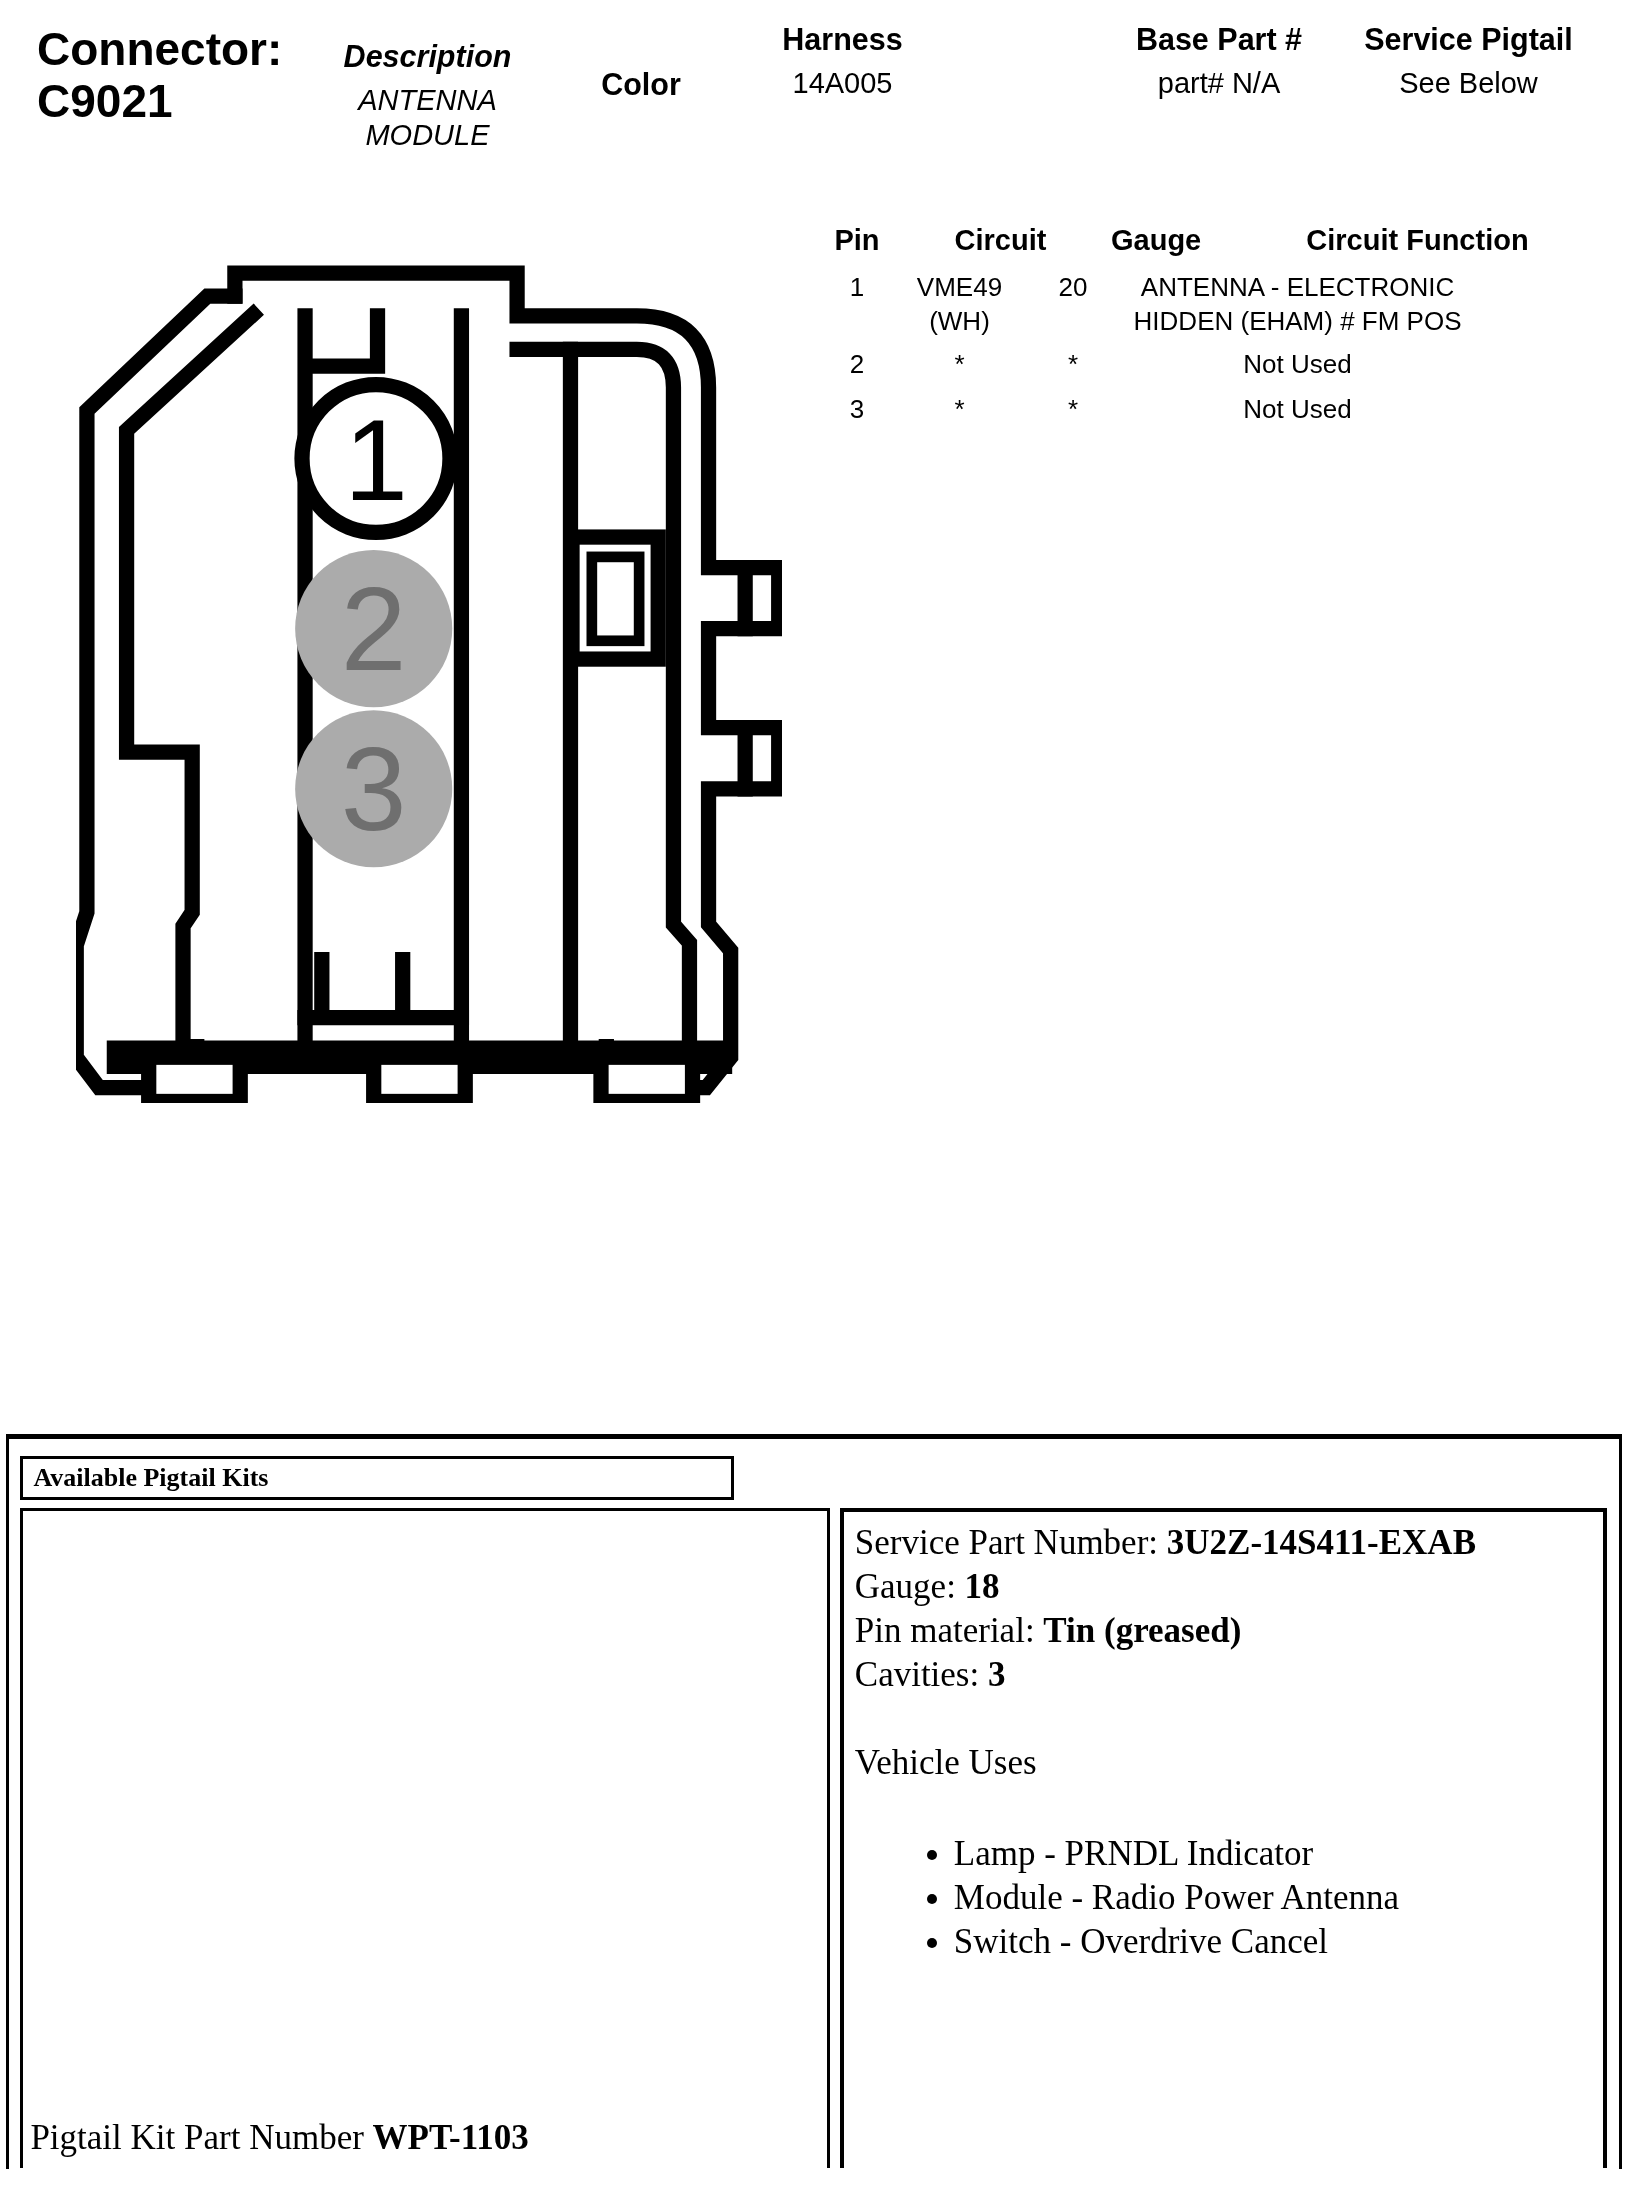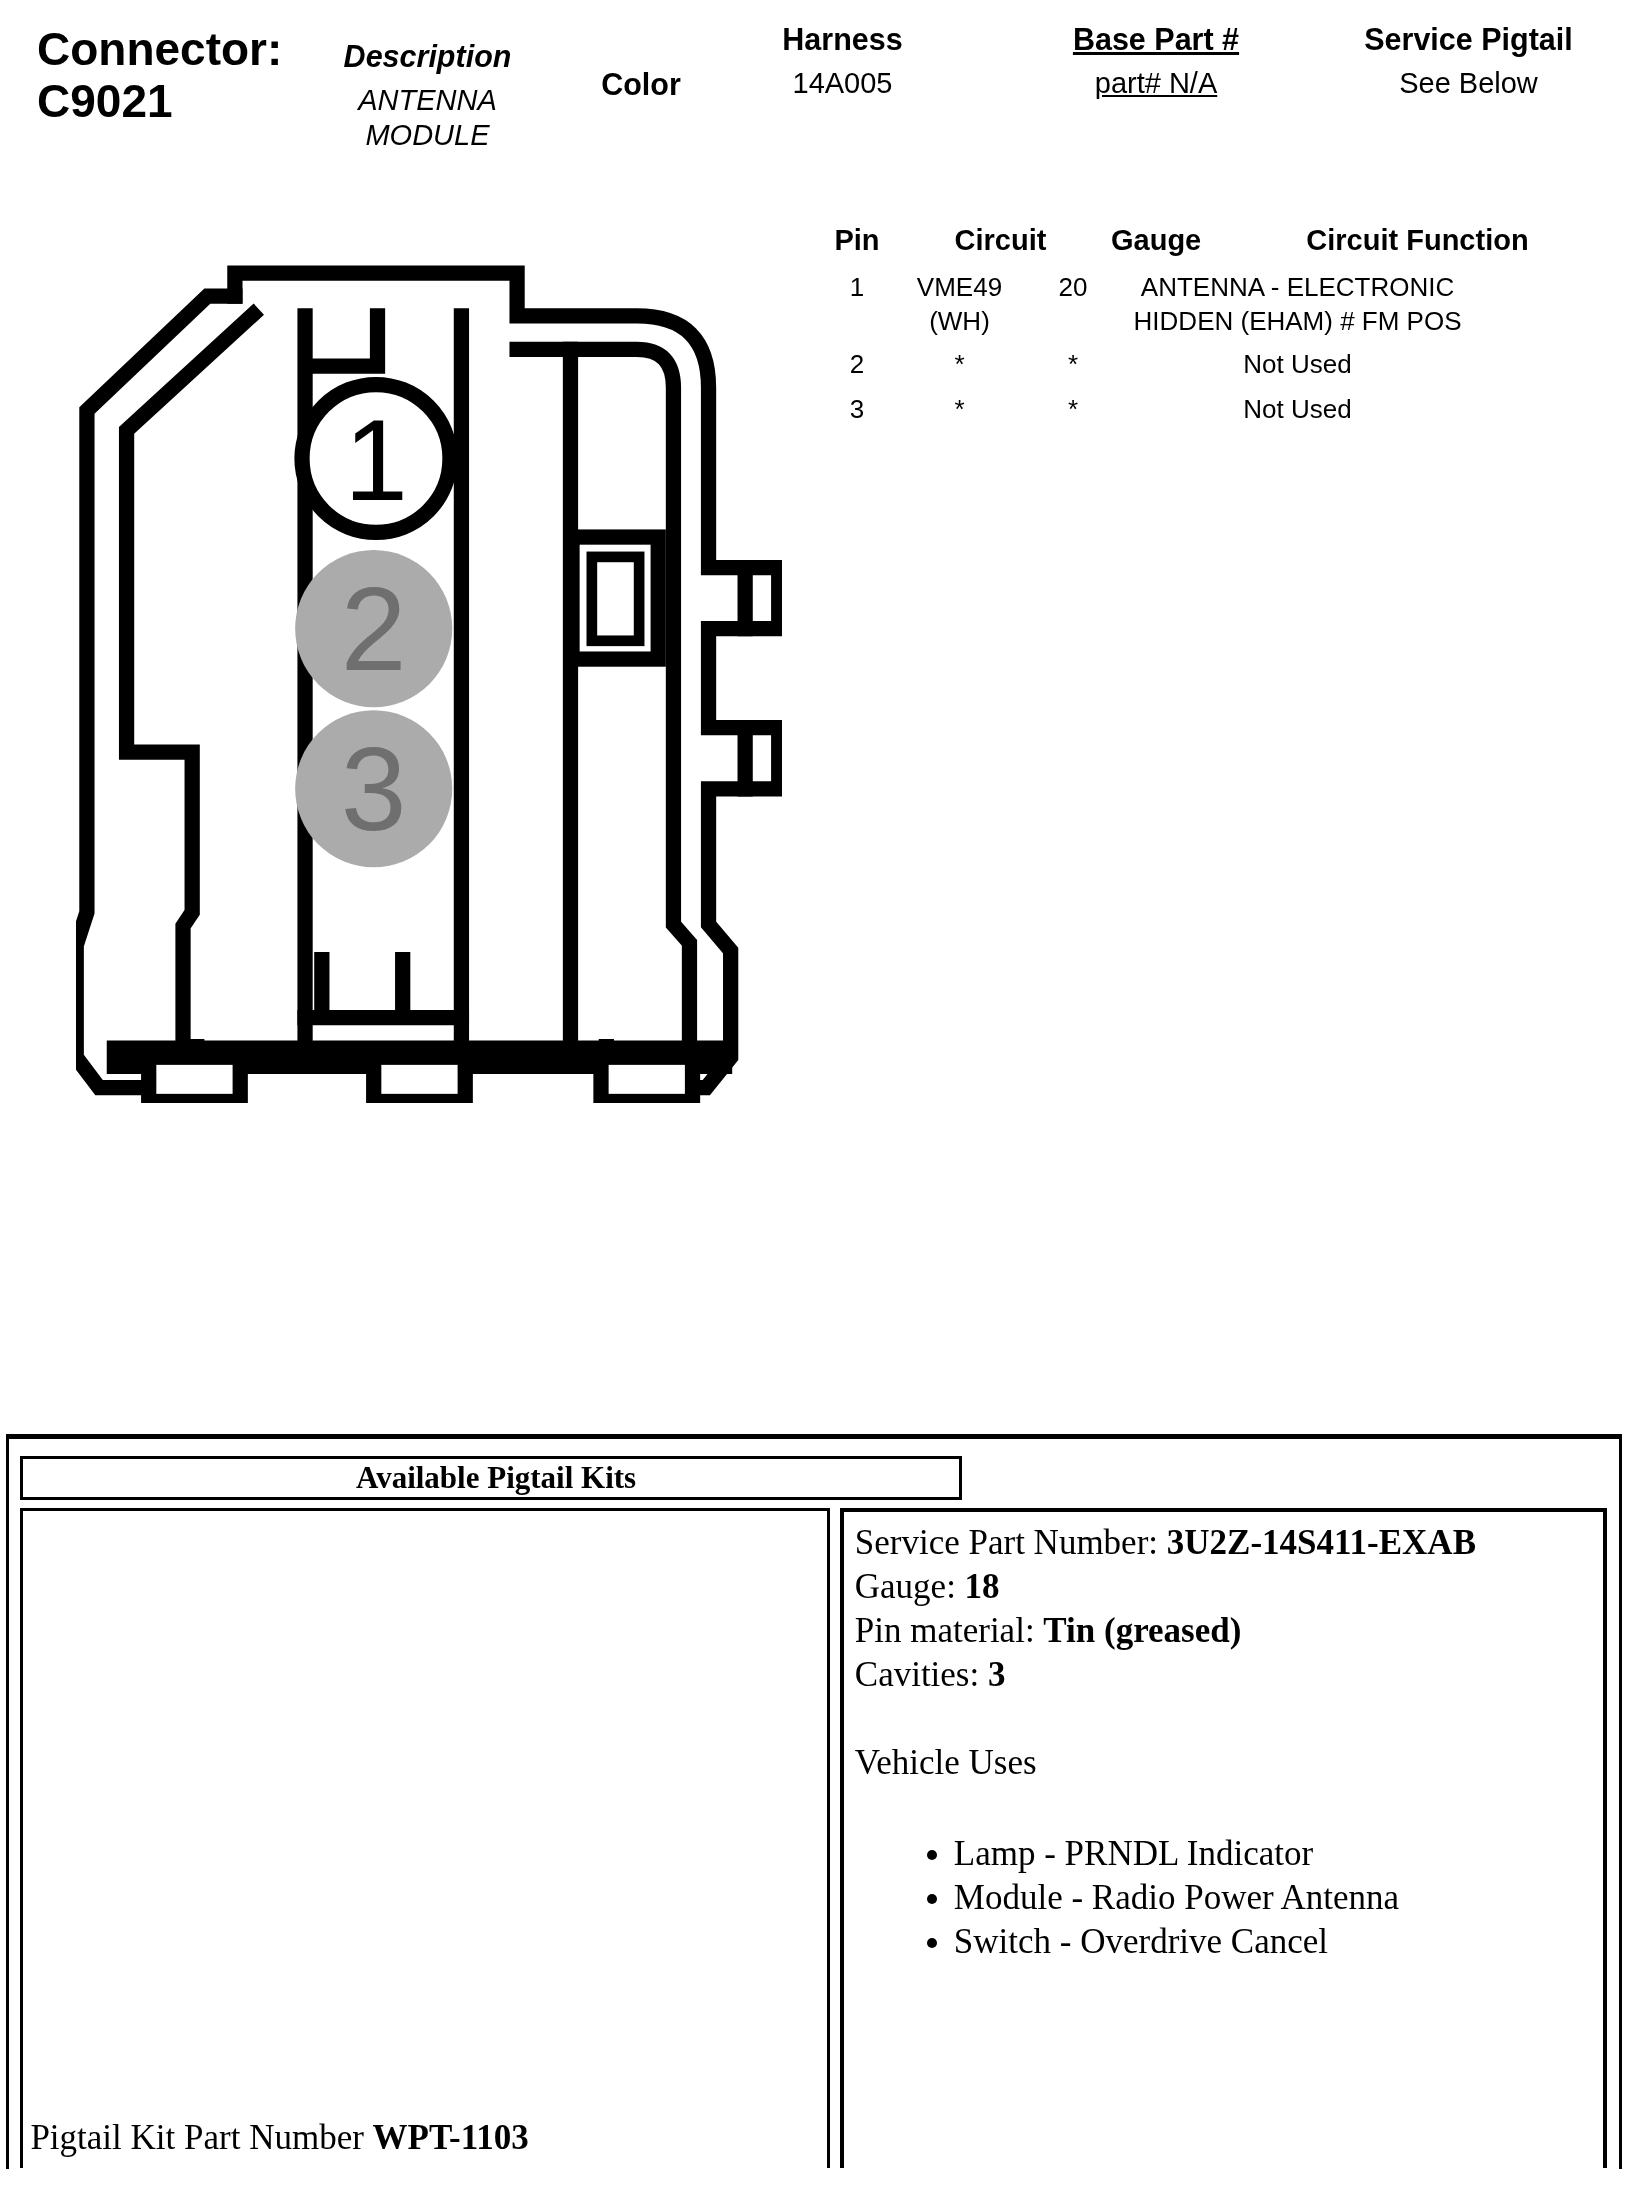--- a/index.html
+++ b/index.html
@@ -14,21 +14,21 @@
   .abs { position:absolute; }
 
   
   .connector-block { left:37px; top:23px; font-weight:bold; font-size:46px; line-height:52px; }
   .hdr-col { text-align:center; }
   .hdr-label { font-weight:bold; font-size:30.5px; line-height:37px; }
   .hdr-value { font-size:29px; line-height:35px; margin-top:7.6px; }
   .desc-col   { left:290px;  top:38px; width:275px;font-style:italic; }
   .color-col  { left:580px;  top:66px; width:122px; }
   .harn-col   { left:751px;  top:21.4px; width:183px; }
-  .base-col   { left:1057px; top:21.4px; width:198px;text-decoration:underline; }
+  .base-col   { left:1120px; top:21.4px; width:198px; }
   .svc-col    { left:1354px; top:21.4px; width:229px; }
 
   
   .pin-table { left:824px; top:223px; width:799px; }
   .pt-row { display:grid; grid-template-columns:66px 139px 88px 355px 150px; }
   .pt-head { font-weight:bold; font-size:29px; line-height:35px;gap:41px; }
   .pt-head > div { text-align:center; }
   .pt-data { font-size:26px; line-height:34px; margin-top:12.2px; }
   .pt-data .c { text-align:center; }
   .pt-data .l { text-align:center; padding-left:6.1px; }
@@ -38,23 +38,23 @@
   
   .diagram { left:76px; top:264px; width:706px; height:839px; }
 
   
   .serif { font-family:"Liberation Serif", serif; }
   .outer-table {
     left:6.1px; top:1434px; width:1616px; height:735px;
     border-top:5.3px solid #000; border-left:3.8px solid #000; border-right:3.8px solid #000;
   }
   .kits-header-cell {
-    position:absolute; left:10.7px; top:17px; width:942px; height:44px;
+    position:absolute; left:10.7px; top:17px; width:714px; height:44px;
     border:3.8px solid #000;
-    font-weight:bold; font-size:31px; line-height:37px; padding-left:10.7px;text-align:center;
+    font-weight:bold; font-size:26px; line-height:37px; padding-left:10.7px;
   }
   .kits-left-cell {
     position:absolute; left:10.7px; top:69px; width:810px; height:660px;
     border:3.8px solid #000; border-bottom:none;
   }
   .kit-number-line { position:absolute; left:7.6px; bottom:9.2px; font-size:35px; line-height:43px;text-align:center; }
   .kits-right-cell {
     position:absolute; left:831px; top:69px; width:767px; height:660px;
     border:4.6px solid #000; border-bottom:none;
     padding:9.2px 10.7px 0 10.7px;

